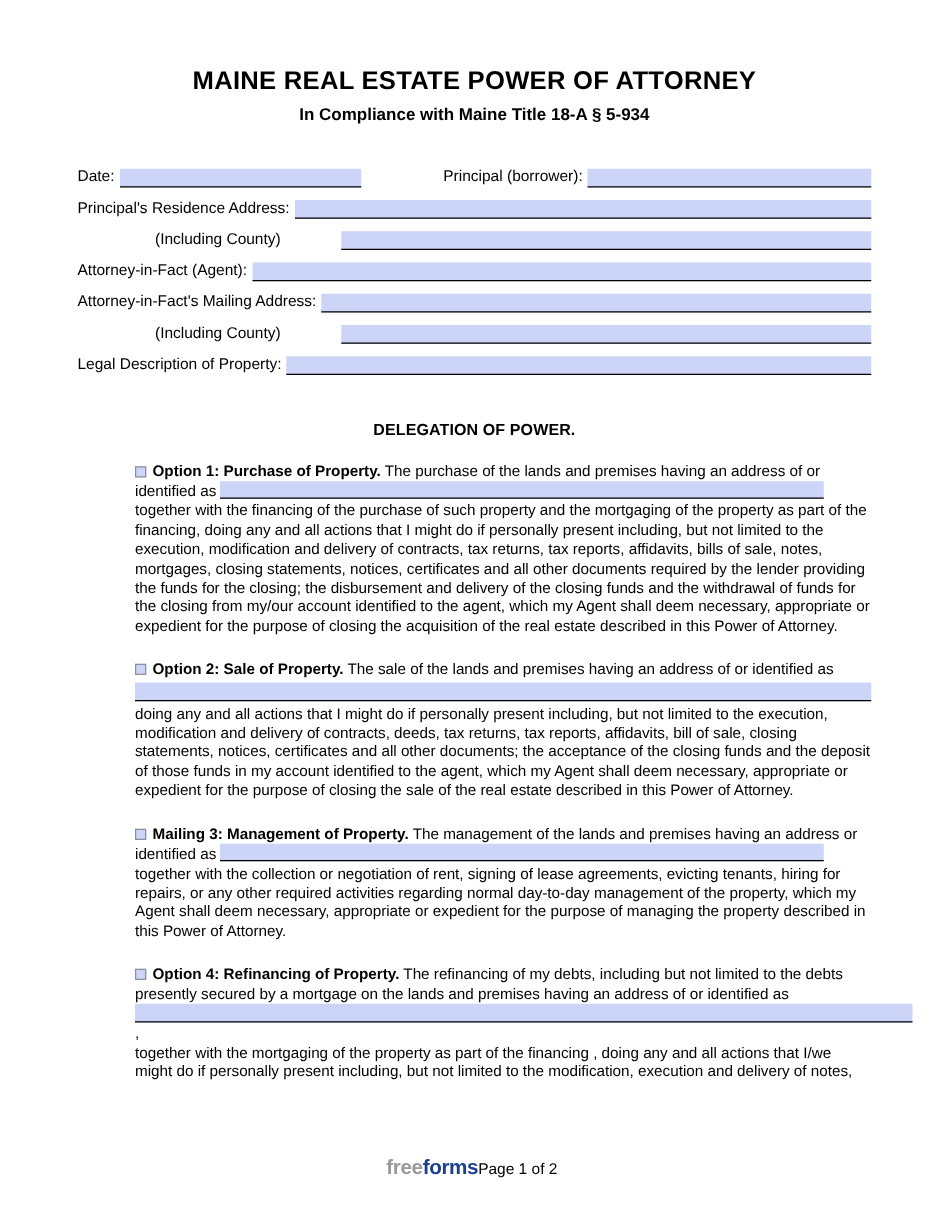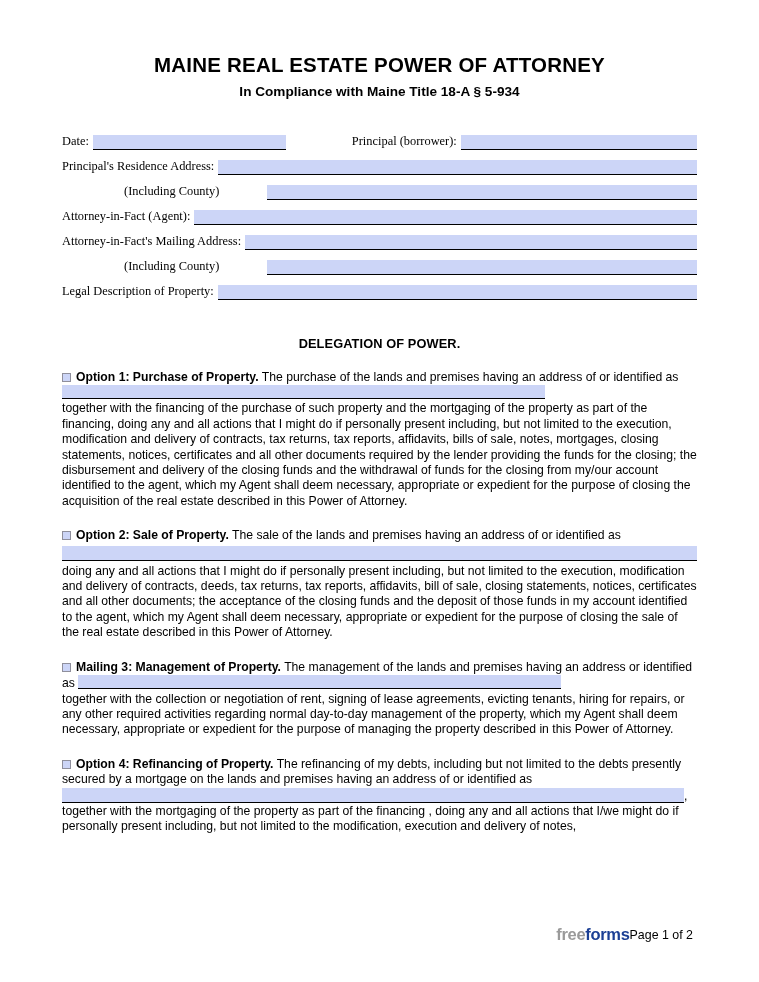--- a/index.html
+++ b/index.html
@@ -42,21 +42,20 @@
 
   
   .fields { margin-top: 33px; }
   .field-row {
     display: flex;
     align-items: flex-end;
     font-size: 12.4px;
     line-height: 15px;
     margin-bottom: 9px;
     white-space: nowrap;
-    font-family: Liberation Serif, serif;
   }
   .field-row.indent { padding-left: 62px; gap: 44px; }
   .field-label {
     flex: 0 0 auto;
     padding-right: 4px;
     padding-bottom: 1px;
   }
   .field-input {
     flex: 1 1 auto;
     background: #ccd5f7;
@@ -75,20 +74,21 @@
     letter-spacing: 0.1px;
     text-align: center;
   }
 
   
   .option-block { margin-top: 19px; }
   .option-body {
     font-size: 12.2px;
     line-height: 15.4px;
     text-align: left;
+    margin-left: 46px;
   }
   .checkbox {
     display: inline-block;
     width: 9px;
     height: 9px;
     background: #ccd5f7;
     border: 1px solid #8f8f9c;
     vertical-align: -1px;
     margin-right: 5px;
     box-sizing: border-box;
@@ -124,21 +124,21 @@
   .tail-line { margin-top: 1px; }
 
   
   .footer {
     position: absolute;
     left: 62px;
     right: 66px;
     bottom: 28px;
     display: flex;
     align-items: flex-end;
-    justify-content: flex-end;
+    justify-content: center;
   }
   .logo {
     font-size: 16.5px;
     letter-spacing: -0.3px;
     line-height: 1;
   }
   .logo-free { color: #9a9a9a; font-weight: bold; }
   .logo-forms { color: #1b3f94; font-weight: bold; }
   .page-number { font-size: 12.4px; }
 </style>

